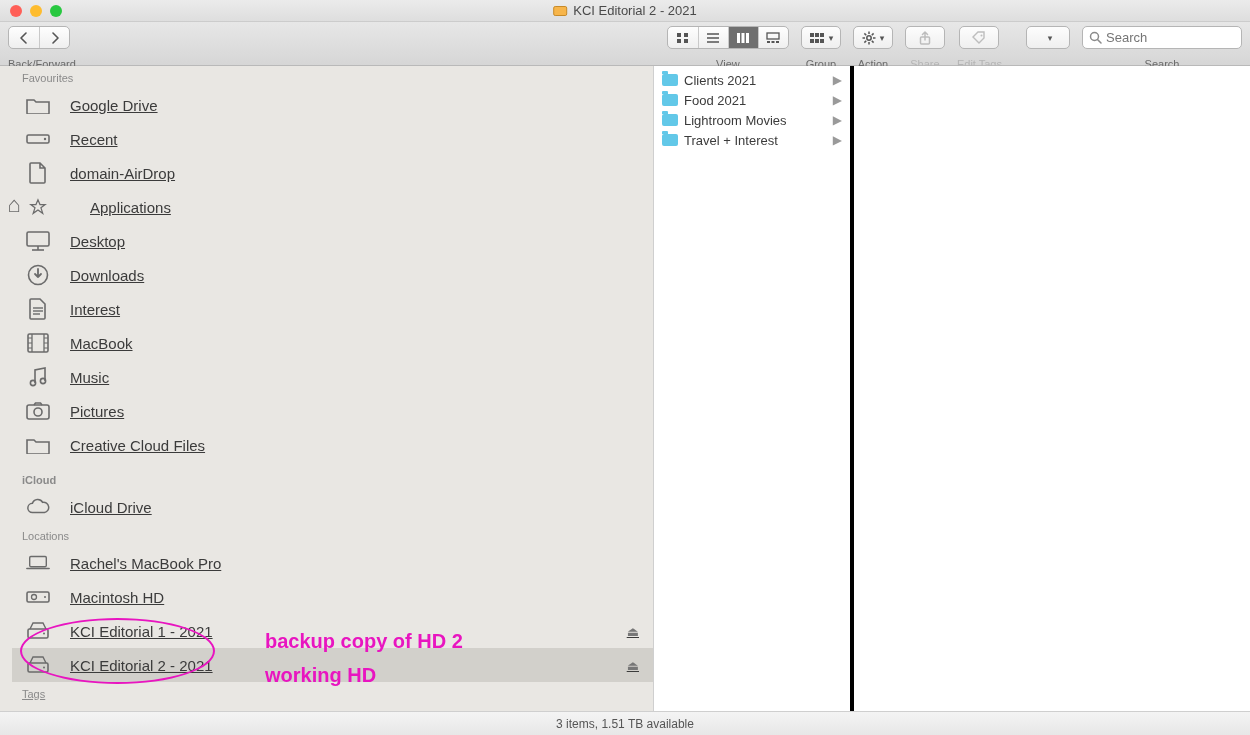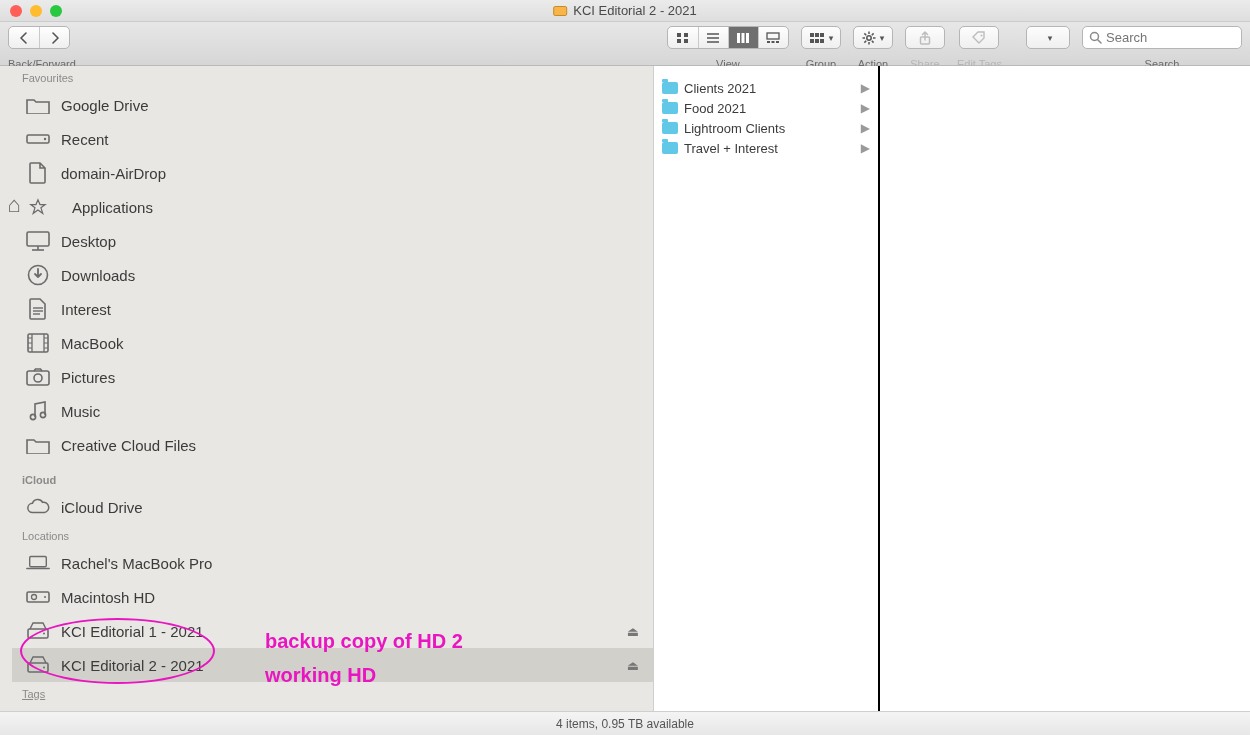--- a/index.html
+++ b/index.html
@@ -27,28 +27,28 @@
   .btn-single { border: 1px solid #b5b5b5; border-radius: 5px; background: linear-gradient(#fdfdfd,#efefef); height: 23px; min-width: 40px; display: flex; align-items: center; justify-content: center; cursor: pointer; color: #555; gap: 2px; }
   .btn-single.dis { color: #bdbdbd; }
   .caret { font-size: 9px; margin-left: 2px; }
   .search-wrap { display: flex; align-items: center; border: 1px solid #b5b5b5; border-radius: 5px; background: #fff; height: 23px; width: 160px; padding: 0 6px; gap: 4px; }
   .search-wrap input { border: none; outline: none; width: 100%; font-size: 13px; color: #333; }
   .mag { color: #8a8a8a; font-size: 13px; }
 
   .body { display: flex; height: calc(735px - 22px - 44px - 24px); }
   .sidebar { width: 654px; background: #e9e7e3; border-right: 1px solid #cfcfcf; overflow: hidden; position: relative; padding-left: 12px; }
   .sb-section-label { font-size: 11px; color: #8a8a8a; padding: 6px 10px 4px 10px; }
-  .sb-item { display: flex; align-items: center; height: 34px; padding-left: 14px; gap: 11px; cursor: pointer; font-size: 15px; }
+  .sb-item { display: flex; align-items: center; height: 34px; padding-left: 14px; gap: 20px; cursor: pointer; font-size: 15px; text-decoration: underline; }
   .sb-item.selected { background: #d2d0cb; }
   .sb-item .eject { margin-left: auto; margin-right: 14px; color: #777; font-size: 13px; }
   .sb-icon { width: 24px; height: 24px; display: flex; align-items: center; justify-content: center; color: #6b6b6b; }
   .annot { position: absolute; color: #e815c0; font-weight: 600; font-size: 20px; }
   .annot-ellipse { position: absolute; border: 2px solid #e815c0; border-radius: 50%; }
 
-  .col { width: 226px; border-right: 2px solid #000000; background: #fff; padding-top: 12px; }
+  .col { width: 200px; border-right: 4px solid #000000; background: #fff; padding-top: 4px; }
   .col-item { display: flex; align-items: center; height: 20px; padding: 0 8px 0 8px; gap: 6px; cursor: pointer; font-size: 13px; }
   .col-item .chev { margin-left: auto; color: #9a9a9a; font-size: 12px; }
   .folder-icon { width: 16px; height: 12px; background: #62c8e8; border-radius: 2px; position: relative; }
   .folder-icon::before { content: ""; position: absolute; top: -3px; left: 0; width: 6px; height: 3px; background: #62c8e8; border-radius: 1px 1px 0 0; }
   .main-rest { flex: 1; background: #fff; }
 
   .statusbar { height: 24px; background: linear-gradient(#f4f4f4,#e7e7e7); border-top: 1px solid #cfcfcf; display: flex; align-items: center; justify-content: center; font-size: 12px; color: #555; }
 
   
   svg { display: block; }
@@ -289,37 +289,37 @@
             <line x1="1" y1="15" x2="5" y2="15" stroke="currentColor"></line>
             <line x1="17" y1="5" x2="21" y2="5" stroke="currentColor"></line>
             <line x1="17" y1="10" x2="21" y2="10" stroke="currentColor"></line>
             <line x1="17" y1="15" x2="21" y2="15" stroke="currentColor"></line>
           </svg>
         </span>
       <span>MacBook</span>
     </div>
     <div class="sb-item">
       <span class="sb-icon">
+          <svg width="20" height="22" viewBox="0 0 20 22">
+            <path d="M7 17 V4 l10 -2 v13" fill="none" stroke="currentColor" stroke-width="1.6"></path>
+            <circle cx="5" cy="17" r="2.6" fill="none" stroke="currentColor" stroke-width="1.6"></circle>
+            <circle cx="15" cy="15" r="2.6" fill="none" stroke="currentColor" stroke-width="1.6"></circle>
+          </svg>
+        </span>
+      <span>Music</span>
+    </div>
+    <div class="sb-item">
+      <span class="sb-icon">
           <svg width="24" height="18" viewBox="0 0 24 18">
             <rect x="1" y="3" width="22" height="14" rx="2" fill="none" stroke="currentColor" stroke-width="1.6"></rect>
             <path d="M8 3 l1.5 -2 h5 l1.5 2" fill="none" stroke="currentColor" stroke-width="1.6"></path>
             <circle cx="12" cy="10" r="4" fill="none" stroke="currentColor" stroke-width="1.6"></circle>
           </svg>
         </span>
       <span>Pictures</span>
-    </div>
-    <div class="sb-item">
-      <span class="sb-icon">
-          <svg width="20" height="22" viewBox="0 0 20 22">
-            <path d="M7 17 V4 l10 -2 v13" fill="none" stroke="currentColor" stroke-width="1.6"></path>
-            <circle cx="5" cy="17" r="2.6" fill="none" stroke="currentColor" stroke-width="1.6"></circle>
-            <circle cx="15" cy="15" r="2.6" fill="none" stroke="currentColor" stroke-width="1.6"></circle>
-          </svg>
-        </span>
-      <span>Music</span>
     </div>
     <div class="sb-item">
       <span class="sb-icon">
           <svg width="24" height="18" viewBox="0 0 24 18">
             <path d="M1 4 h7 l2 2 h13 v11 a1 1 0 0 1 -1 1 H2 a1 1 0 0 1 -1 -1 Z" fill="none" stroke="currentColor" stroke-width="1.6"></path>
           </svg>
         </span>
       <span>Creative Cloud Files</span>
     </div>
 
@@ -390,27 +390,27 @@
       <span>Clients 2021</span>
       <span class="chev">▶</span>
     </div>
     <div class="col-item">
       <span class="folder-icon"></span>
       <span>Food 2021</span>
       <span class="chev">▶</span>
     </div>
     <div class="col-item">
       <span class="folder-icon"></span>
-      <span>Lightroom Clients</span>
+      <span>Lightroom Movies</span>
       <span class="chev">▶</span>
     </div>
     <div class="col-item">
       <span class="folder-icon"></span>
       <span>Travel + Interest</span>
       <span class="chev">▶</span>
     </div>
   </div>
   <div class="main-rest"></div>
 </div>
 
 <div class="statusbar">
-  <span>4 items, 0.95 TB available</span>
+  <span>3 items, 1.51 TB available</span>
 </div>
 
 </body></html>

